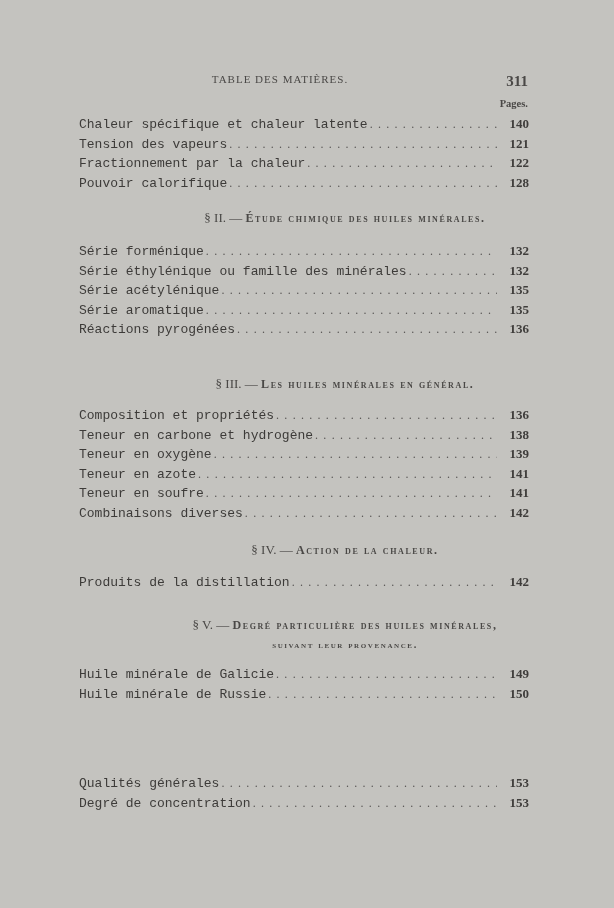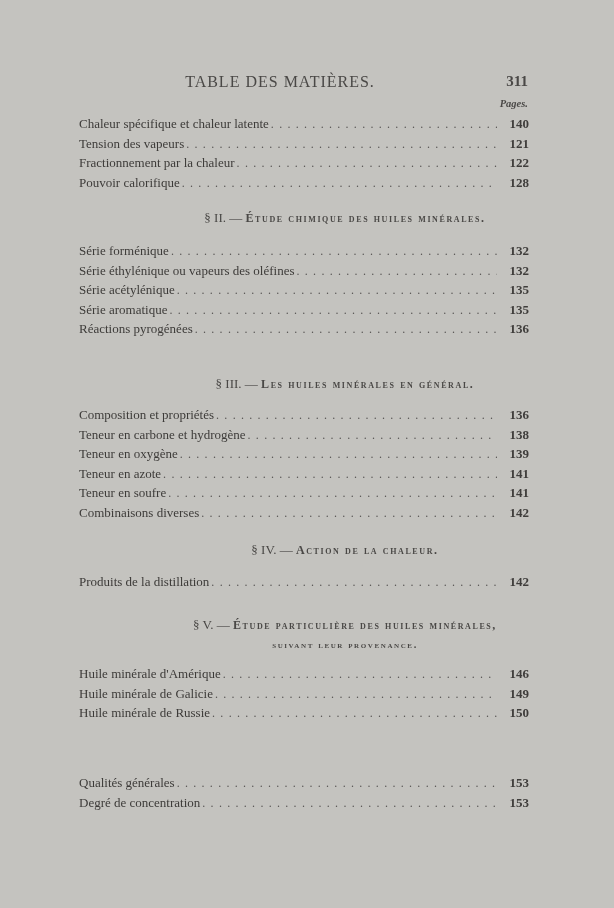--- a/index.html
+++ b/index.html
@@ -5,36 +5,36 @@
   html, body { margin: 0; padding: 0; }
   body {
     width: 614px; height: 908px; overflow: hidden;
     background: #c4c3bf;
     font-family: "Liberation Serif", "DejaVu Serif", serif;
     color: #3d3b39;
   }
   .page { position: relative; width: 614px; height: 908px; }
   .header-title {
     position: absolute; top: 73px; left: 0; width: 560px; text-align: center;
-    font-size: 16px; letter-spacing: 1px; color: #4a4846;
+    font-size: 11px; letter-spacing: 1px; color: #4a4846;
   }
   .header-page {
     position: absolute; top: 73px; right: 86px;
     font-size: 15px; font-weight: bold; color: #4a4846;
   }
   .pages-label {
     position: absolute; top: 98px; right: 86px;
-    font-size: 10.5px; font-weight: bold; color: #4a4846; font-style: italic;
+    font-size: 10.5px; font-weight: bold; color: #4a4846;
   }
   .toc { position: absolute; left: 79px; width: 450px; }
   .row {
     display: flex; align-items: baseline; height: 19.5px;
     font-size: 13px; white-space: nowrap; overflow: hidden;
   }
-  .row .label { flex: 0 0 auto; padding-right: 2px; }
+  .row .label { flex: 0 0 auto; padding-right: 2px; font-family: Liberation Mono, monospace; }
   .row .dots {
     flex: 1 1 auto; overflow: hidden; color: #5a5856;
     letter-spacing: 5.5px; font-size: 12px;
   }
   .row .dots::before {
     content: ". . . . . . . . . . . . . . . . . . . . . . . . . . . . . . . . . . . . . . . . . . . . . . . .";
     letter-spacing: 0; word-spacing: 2.3px;
   }
   .row .num {
     flex: 0 0 32px; text-align: right; font-weight: bold; color: #3f3d3b;
@@ -82,21 +82,21 @@
   <div class="section" style="top:210px">
     <span>§ II. — </span><span class="sc">Étude chimique des huiles minérales.</span>
   </div>
   <div class="toc" style="top:243px">
     <div class="row">
         <span class="label">Série forménique</span>
         <span class="dots"></span>
         <span class="num">132</span>
       </div>
     <div class="row">
-        <span class="label">Série éthylénique ou vapeurs des oléfines</span>
+        <span class="label">Série éthylénique ou famille des minérales</span>
         <span class="dots"></span>
         <span class="num">132</span>
       </div>
     <div class="row">
         <span class="label">Série acétylénique</span>
         <span class="dots"></span>
         <span class="num">135</span>
       </div>
     <div class="row">
         <span class="label">Série aromatique</span>
@@ -151,29 +151,24 @@
   </div>
   <div class="toc" style="top:574px">
     <div class="row">
         <span class="label">Produits de la distillation</span>
         <span class="dots"></span>
         <span class="num">142</span>
       </div>
   </div>
 
   <div class="section" style="top:617px">
-    <span>§ V. — </span><span class="sc">Étude particulière des huiles minérales,</span>
+    <span>§ V. — </span><span class="sc">Degré particulière des huiles minérales,</span>
     <span class="sc line2" style="font-size:10.5px">suivant leur provenance.</span>
   </div>
   <div class="toc" style="top:666px">
-    <div class="row">
-        <span class="label">Huile minérale d'Amérique</span>
-        <span class="dots"></span>
-        <span class="num">146</span>
-      </div>
     <div class="row">
         <span class="label">Huile minérale de Galicie</span>
         <span class="dots"></span>
         <span class="num">149</span>
       </div>
     <div class="row">
         <span class="label">Huile minérale de Russie</span>
         <span class="dots"></span>
         <span class="num">150</span>
       </div>

